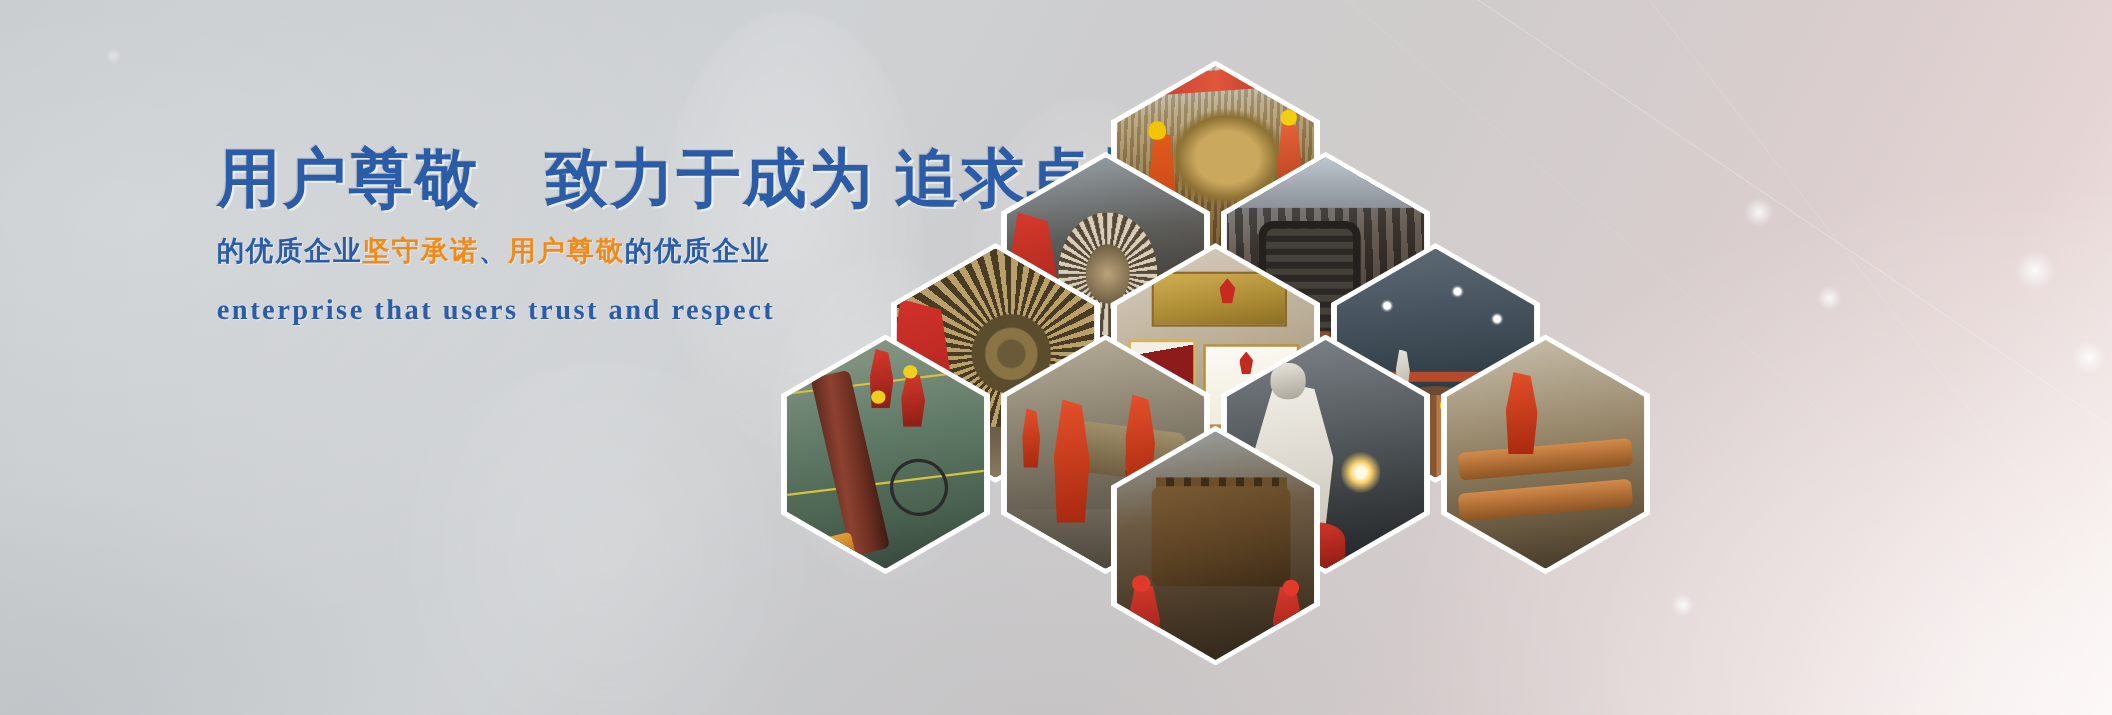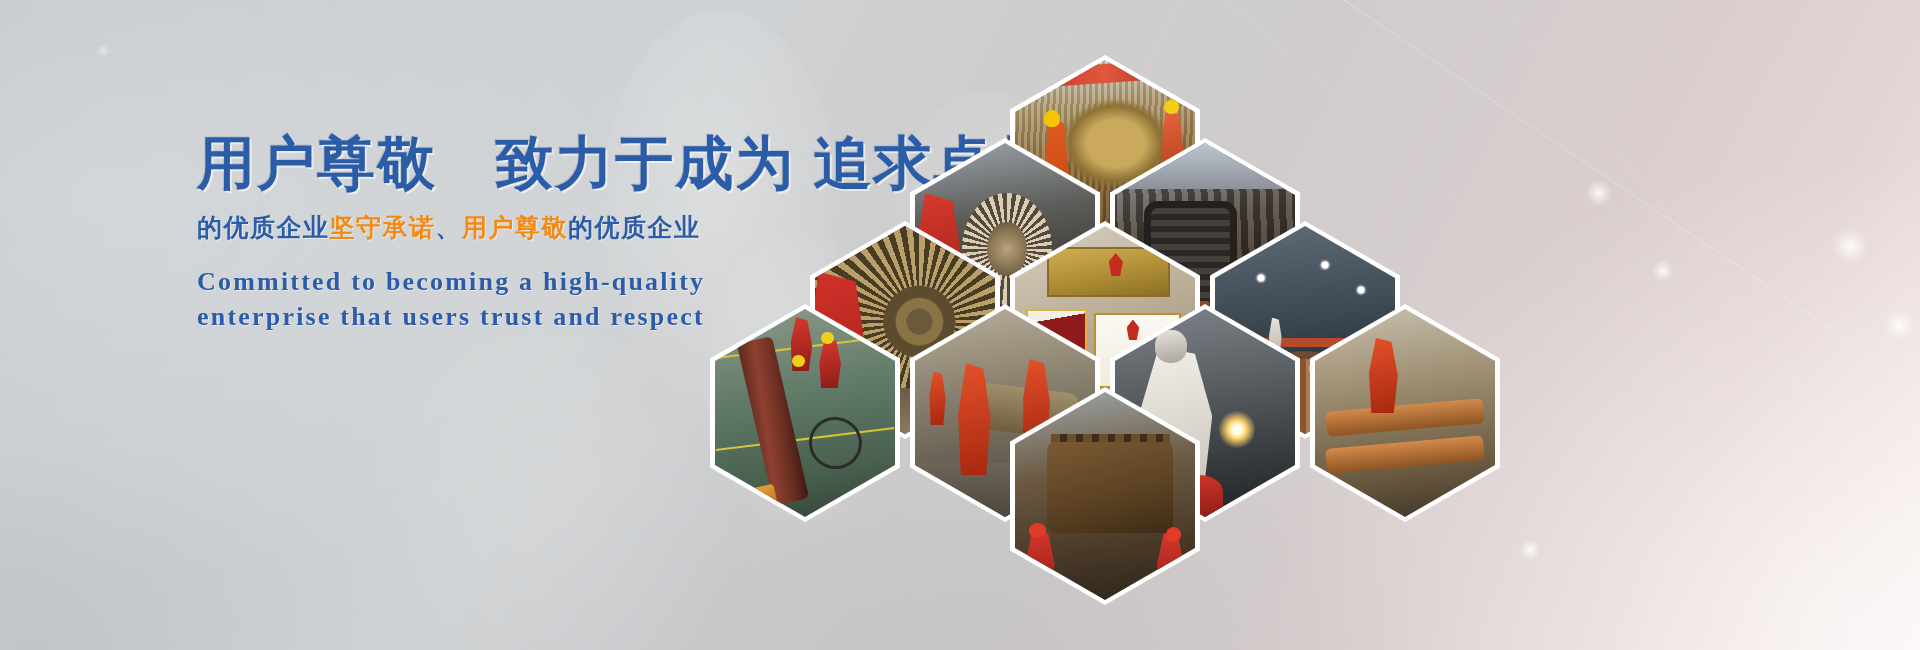--- a/index.html
+++ b/index.html
@@ -275,21 +275,20 @@
       <span class="gap"></span>
       <span>致力于成为</span>
       <span>追求卓越</span>
     </div>
 
     <div id="subtitle">
       <span>的优质企业</span><span class="hl">坚守承诺</span><span>、</span><span class="hl">用户尊敬</span><span>的优质企业</span>
     </div>
 
     <div id="english">
-      <div>Committed to becoming a high-quality</div>
       <div>enterprise that users trust and respect</div>
     </div>
 
   </div>
 
   <div id="collage">
 
     <div class="hex" style="left:240px;top:0px;width:190px;height:218px;">
       <div class="inner">
         <div class="ph ph-rotor">

